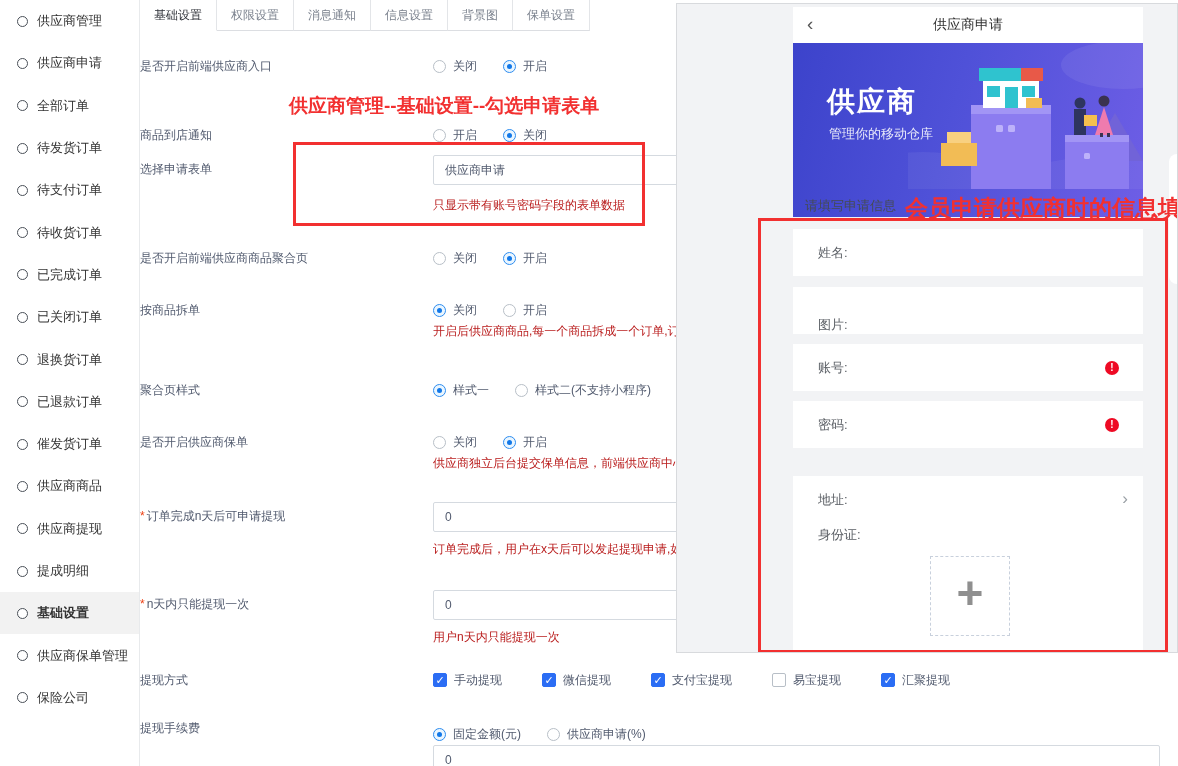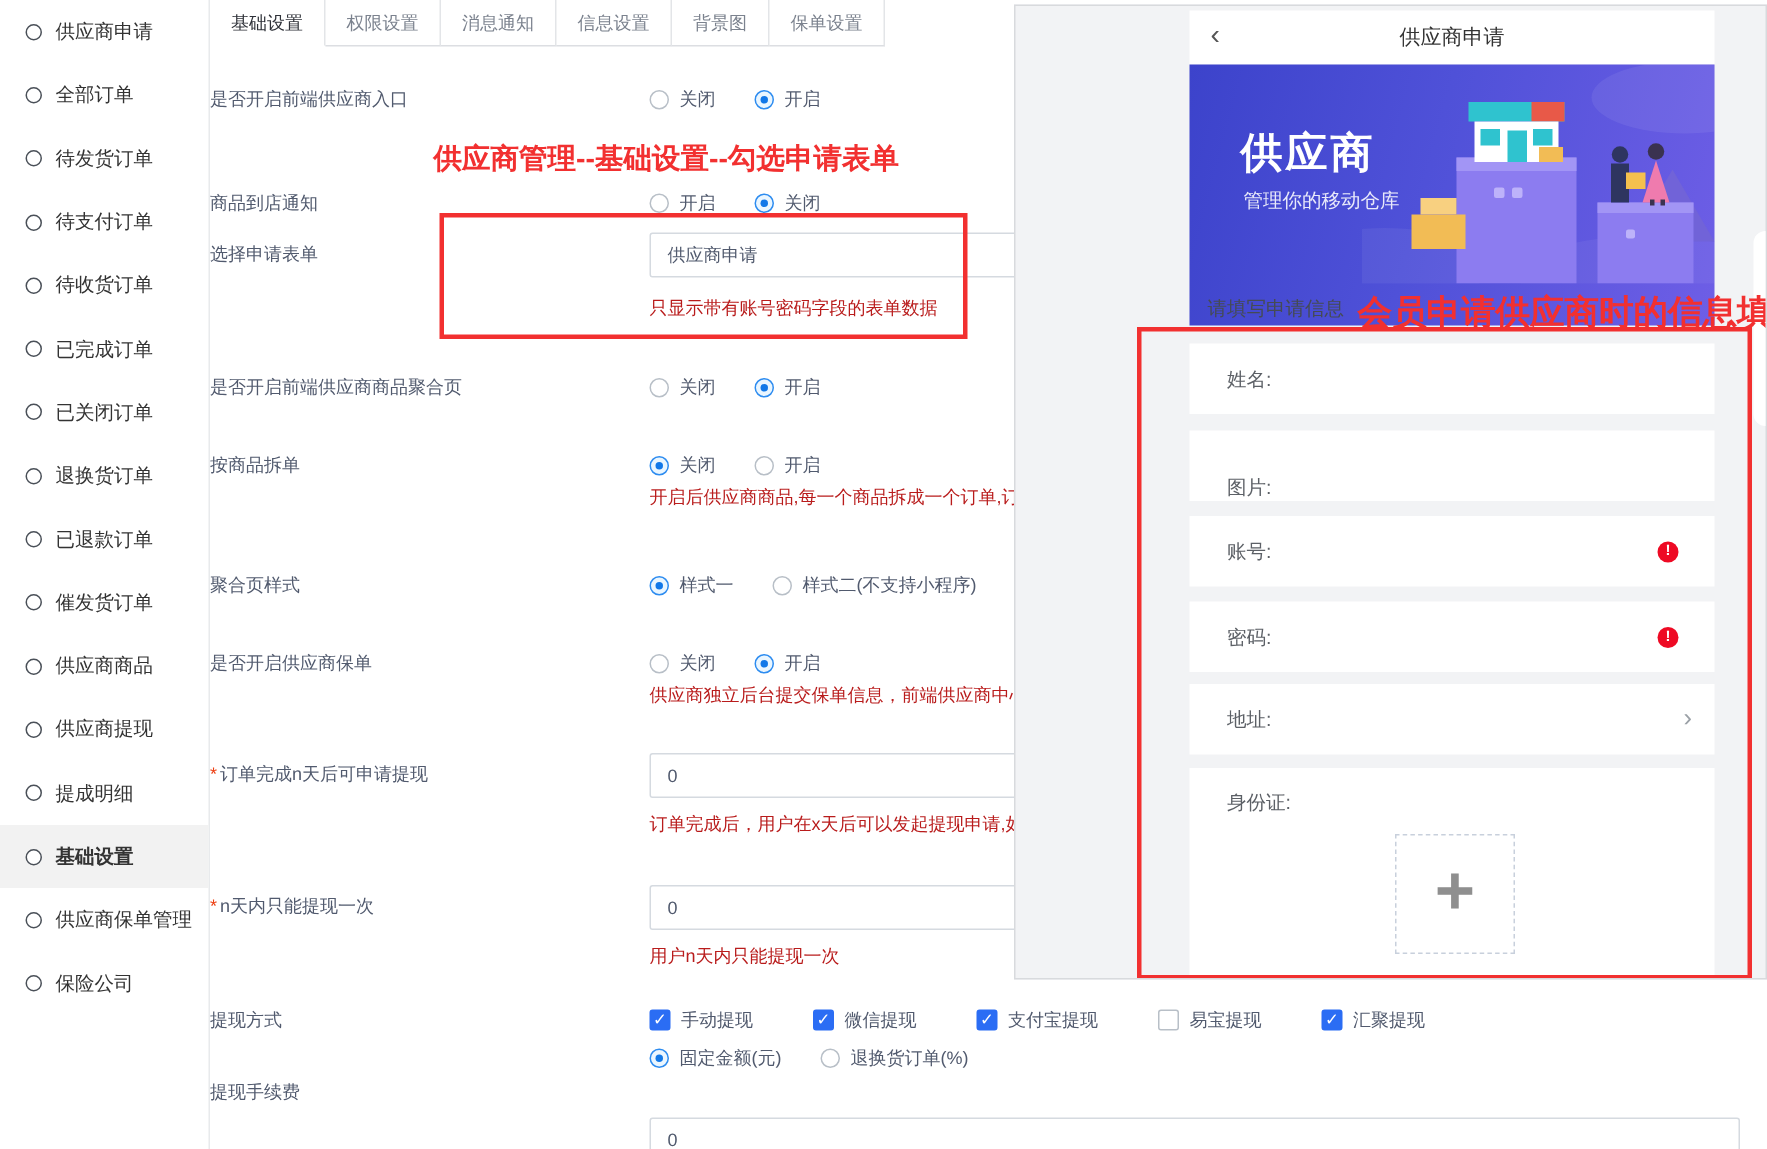--- a/index.html
+++ b/index.html
@@ -50,20 +50,24 @@
   .chev{position:absolute;right:15px;top:50%;margin-top:-11px;font-size:17px;color:#9aa0a6}
   .upbox{position:absolute;left:137px;top:44px;width:78px;height:78px;border:1px dashed #c8d0dc;background:#fff;text-align:center;line-height:72px;font-size:46px;color:#8f8f8f;font-weight:bold;cursor:pointer}
   #pill{position:absolute;left:492px;top:150px;width:16px;height:130px;background:#fff;border-radius:8px 0 0 8px}
 </style>
 </head>
 <body>
 
 <nav id="sidebar">
     <div class="side-item">
       <span class="dot"></span>
+      <span>供应商管理</span>
+    </div>
+    <div class="side-item">
+      <span class="dot"></span>
       <span>供应商申请</span>
     </div>
     <div class="side-item">
       <span class="dot"></span>
       <span>全部订单</span>
     </div>
     <div class="side-item">
       <span class="dot"></span>
       <span>待发货订单</span>
     </div>
@@ -225,28 +229,28 @@
         <span class="opt">
           <span class="cbox"></span>
           <span>易宝提现</span>
         </span>
         <span class="opt">
           <span class="cbox on">✓</span>
           <span>汇聚提现</span>
         </span>
       </div>
       <div class="row-label" style="top: 714px;">提现手续费</div>
-      <div class="radio-group" style="top: 691px;">
+      <div class="radio-group" style="top: 720px;">
         <span class="opt">
           <span class="r-circle sel"></span>
           <span>固定金额(元)</span>
         </span>
         <span class="opt">
           <span class="r-circle"></span>
-          <span>退换货订单(%)</span>
+          <span>供应商申请(%)</span>
         </span>
       </div>
       <input class="t-input" type="text" value="0" style="top: 745px;">
     </div>
   <div id="note1" class="rednote">供应商管理--基础设置--勾选申请表单</div>
   <div id="redbox1"></div>
 </section>
 
 <aside id="panel">
   <div id="phone-header">
@@ -296,21 +300,21 @@
         <span>图片:</span>
       </div>
       <div class="fcard" style="top: 340px; height: 47px;">
         <span>账号:</span>
         <span class="alert-ic">!</span>
       </div>
       <div class="fcard" style="top: 397px; height: 47px;">
         <span>密码:</span>
         <span class="alert-ic">!</span>
       </div>
-      <div class="fcard" style="top: 452px; height: 47px;">
+      <div class="fcard" style="top: 472px; height: 47px;">
         <span>地址:</span>
         <span class="chev">›</span>
       </div>
       <div class="fcard idcard" style="top: 508px; height: 142px;">
         <span>身份证:</span>
         <div class="upbox">+</div>
       </div>
     </div>
   <div id="redbox2"></div>
   <div id="pill"></div>

